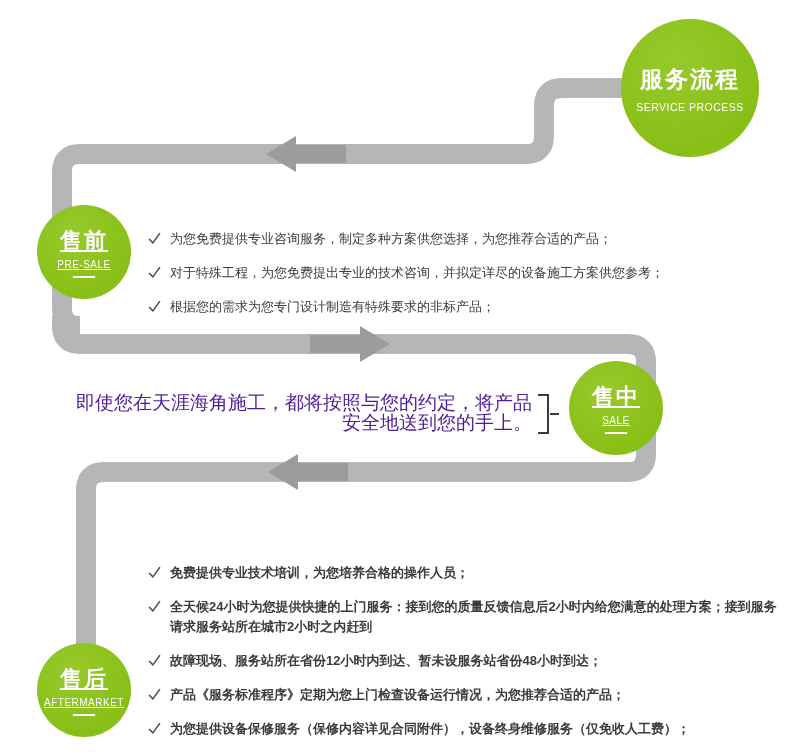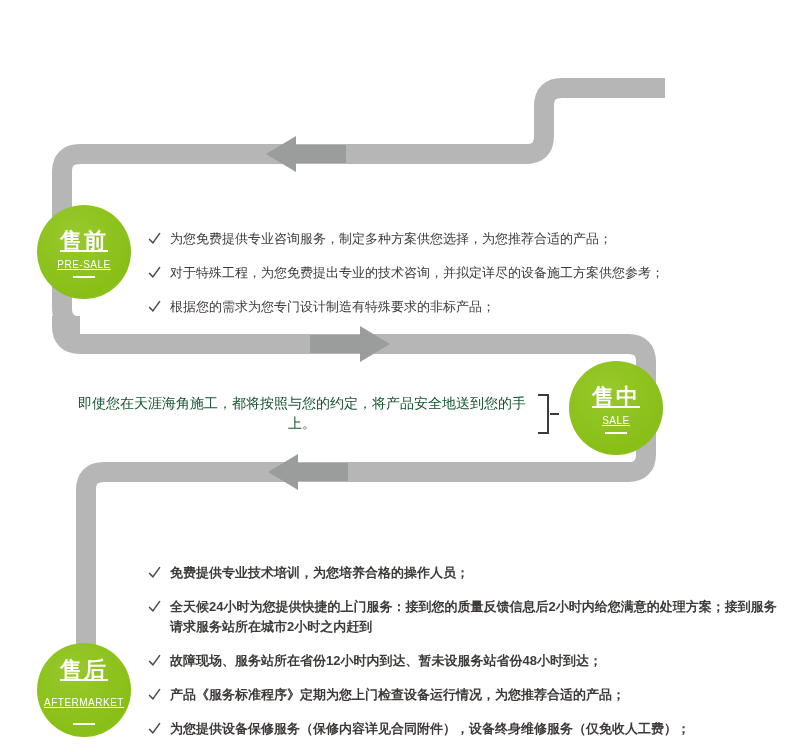--- a/index.html
+++ b/index.html
@@ -22,36 +22,36 @@
   }
   .circle-header{left:621px;top:19px;width:138px;height:138px;}
   .circle-header .c-cn{font-size:23px;font-weight:bold;letter-spacing:2px;}
   .circle-header .c-en{font-size:10.5px;margin-top:6px;letter-spacing:0.5px;}
   .circle-stage{width:94px;height:94px;text-decoration:underline;}
   .circle-stage .c-cn{font-size:22px;font-weight:bold;letter-spacing:2px;}
   .circle-stage .c-en{font-size:10px;margin-top:3px;letter-spacing:0.5px;}
   .circle-stage .c-dash{width:22px;height:2px;background:#ffffff;margin-top:6px;}
   .circle-pre{left:37px;top:205px;}
   .circle-mid{left:569px;top:361px;}
-  .circle-after{left:37px;top:643px;gap:9px;}
+  .circle-after{left:37px;top:643px;}
 
   
   .items{position:absolute;z-index:1;list-style:none;margin:0;padding:0;font-size:13px;color:#3e3a39;}
   .item{display:flex;align-items:flex-start;line-height:20px;margin-top:14px;}
   .check{flex:0 0 auto;width:13px;height:13px;margin-right:9px;margin-top:3px;}
   .check svg{display:block;}
   .pre-items{left:148px;top:215px;width:628px;}
   .pre-items .item{margin-bottom:12px;}
   .after-items{left:148px;top:549px;width:632px;}
   .after-items .item{margin-bottom:9px;font-weight:bold;}
 
   
   .sale-block{
     position:absolute;z-index:1;left:72px;top:393px;width:460px;
-    text-align:center;font-size:14px;color:#14532d;
+    text-align:right;font-size:19px;color:#4c1d95;
   }
   .sale-line{line-height:20px;margin-bottom:10px;}
   .bracket{
     position:absolute;z-index:1;left:538px;top:394px;width:9px;height:36px;
     border-top:2px solid #3e3a39;border-right:2px solid #3e3a39;border-bottom:2px solid #3e3a39;
   }
   .bracket::after{
     content:"";position:absolute;right:-12px;top:50%;margin-top:-1px;
     width:9px;height:2px;background:#3e3a39;
   }
@@ -64,20 +64,24 @@
   <svg class="flow-svg" width="785" height="752" viewBox="0 0 785 752">
     <path d="M 665 88 L 562 88 Q 544 88 544 106 L 544 136 Q 544 154 526 154
              L 80 154 Q 62 154 62 172 L 62 308 Q 62 326 80 326 Q 62 326 62 326
              L 62 326 Q 62 344 80 344 L 628 344 Q 646 344 646 362
              L 646 454 Q 646 472 628 472 L 104 472 Q 86 472 86 490 L 86 692" fill="none" stroke="#b6b6b7" stroke-width="20"></path>
     <polygon points="266,154 296,136 296,145 346,145 346,163 296,163 296,172" fill="#9b9c9c"></polygon>
     <polygon points="390,344 360,326 360,335 310,335 310,353 360,353 360,362" fill="#9b9c9c"></polygon>
     <polygon points="268,472 298,454 298,463 348,463 348,481 298,481 298,490" fill="#9b9c9c"></polygon>
   </svg>
 
+  <div class="circle circle-header">
+    <div class="c-cn">服务流程</div>
+    <div class="c-en">SERVICE PROCESS</div>
+  </div>
 
   <div class="circle circle-stage circle-pre">
     <div class="c-cn">售前</div>
     <div class="c-en">PRE-SALE</div>
     <div class="c-dash"></div>
   </div>
 
   <div class="circle circle-stage circle-mid">
     <div class="c-cn">售中</div>
     <div class="c-en">SALE</div>

